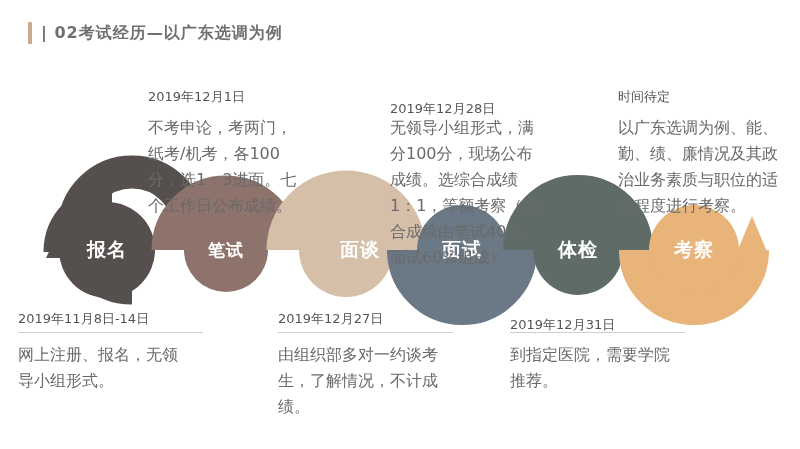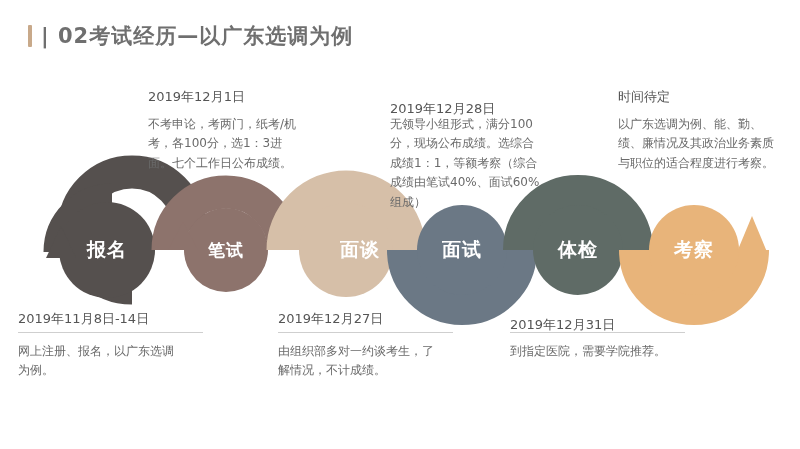--- a/index.html
+++ b/index.html
@@ -11,21 +11,21 @@
     overflow:hidden;
   }
   .title-wrap{
     position:absolute;left:28px;top:22px;
     display:flex;align-items:center;
   }
   .title-bar{
     width:4px;height:22px;background:#c8a98a;margin-right:9px;border-radius:1px;
   }
   .title-text{
-    font-size:21px;color:#6f6f6f;letter-spacing:1px;font-weight:600;
+    font-size:16px;color:#6f6f6f;letter-spacing:1px;font-weight:600;
   }
   .svgroot{position:absolute;left:0;top:0;width:800px;height:449px;}
   .node-label{
     position:absolute;
     color:#ffffff;
     font-size:19px;
     font-weight:600;
     letter-spacing:1px;
     white-space:nowrap;
     text-align:right;
@@ -34,21 +34,21 @@
   }
   .cap{
     position:absolute;
     font-size:13px;
     color:#555555;
     font-weight:400;
     white-space:nowrap;
   }
   .body{
     position:absolute;
-    font-size:12px;
+    font-size:16px;
     color:#6a6a6a;
     line-height:1.62;
     width:140px;
   }
   .body.w150{width:152px;}
   .body.w160{width:160px;}
   .u-line{
     position:absolute;height:1px;background:#cfcfcf;
   }
 </style>
@@ -114,21 +114,21 @@
 <div class="body w150" style="left:148px;top:115px;">不考申论，考两门，纸考/机考，各100分，选1：3进面。七个工作日公布成绩。</div>
 
 <div class="cap" style="left:390px;top:100px;">2019年12月28日</div>
 <div class="body w150" style="left:390px;top:115px;">无领导小组形式，满分100分，现场公布成绩。选综合成绩1：1，等额考察（综合成绩由笔试40%、面试60%组成）</div>
 
 <div class="cap" style="left:618px;top:88px;">时间待定</div>
 <div class="body w160" style="left:618px;top:115px;">以广东选调为例、能、勤、绩、廉情况及其政治业务素质与职位的适合程度进行考察。</div>
 
 <div class="cap" style="left:18px;top:310px;">2019年11月8日-14日</div>
 <div class="u-line" style="left:18px;top:332px;width:185px;"></div>
-<div class="body w160" style="left:18px;top:342px;">网上注册、报名，以广东选调为例。</div>
+<div class="body w160" style="left:18px;top:342px;">网上注册、报名，无领导小组形式。</div>
 
 <div class="cap" style="left:278px;top:310px;">2019年12月27日</div>
 <div class="u-line" style="left:278px;top:332px;width:175px;"></div>
 <div class="body w160" style="left:278px;top:342px;">由组织部多对一约谈考生，了解情况，不计成绩。</div>
 
 <div class="cap" style="left:510px;top:316px;">2019年12月31日</div>
 <div class="u-line" style="left:510px;top:332px;width:175px;"></div>
 <div class="body w160" style="left:510px;top:342px;">到指定医院，需要学院推荐。</div>
 
 </body></html>

